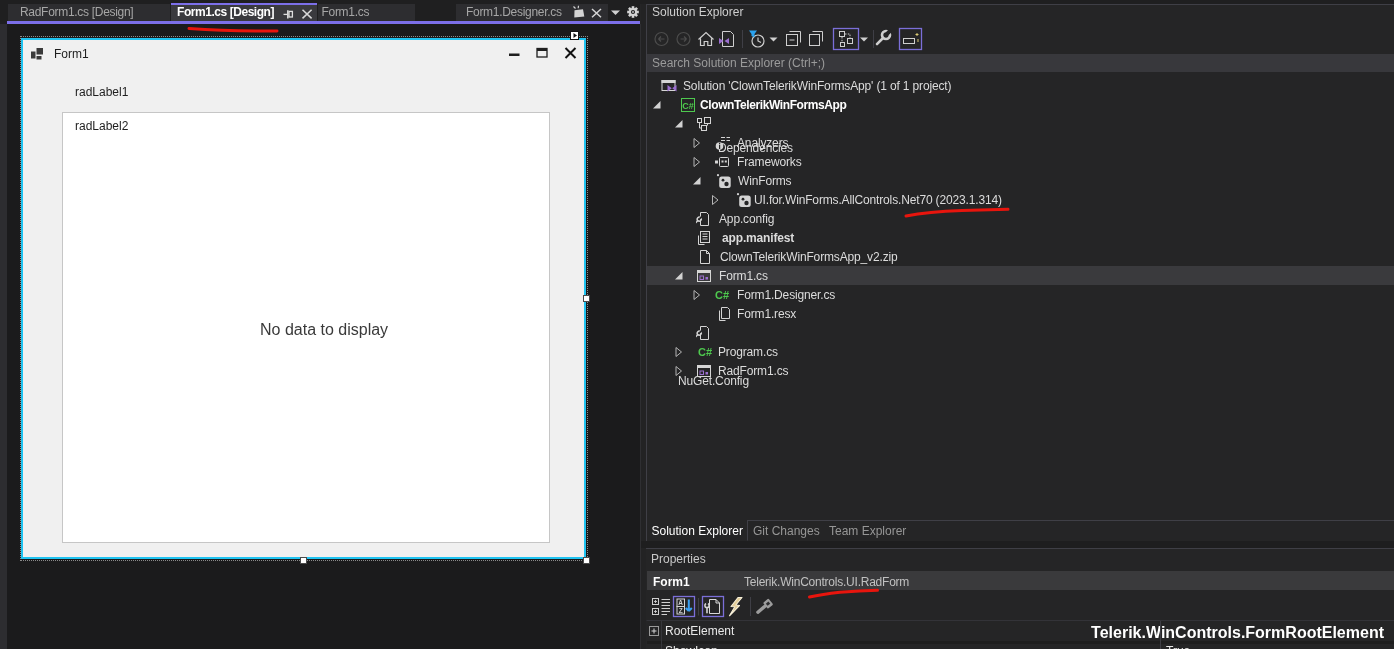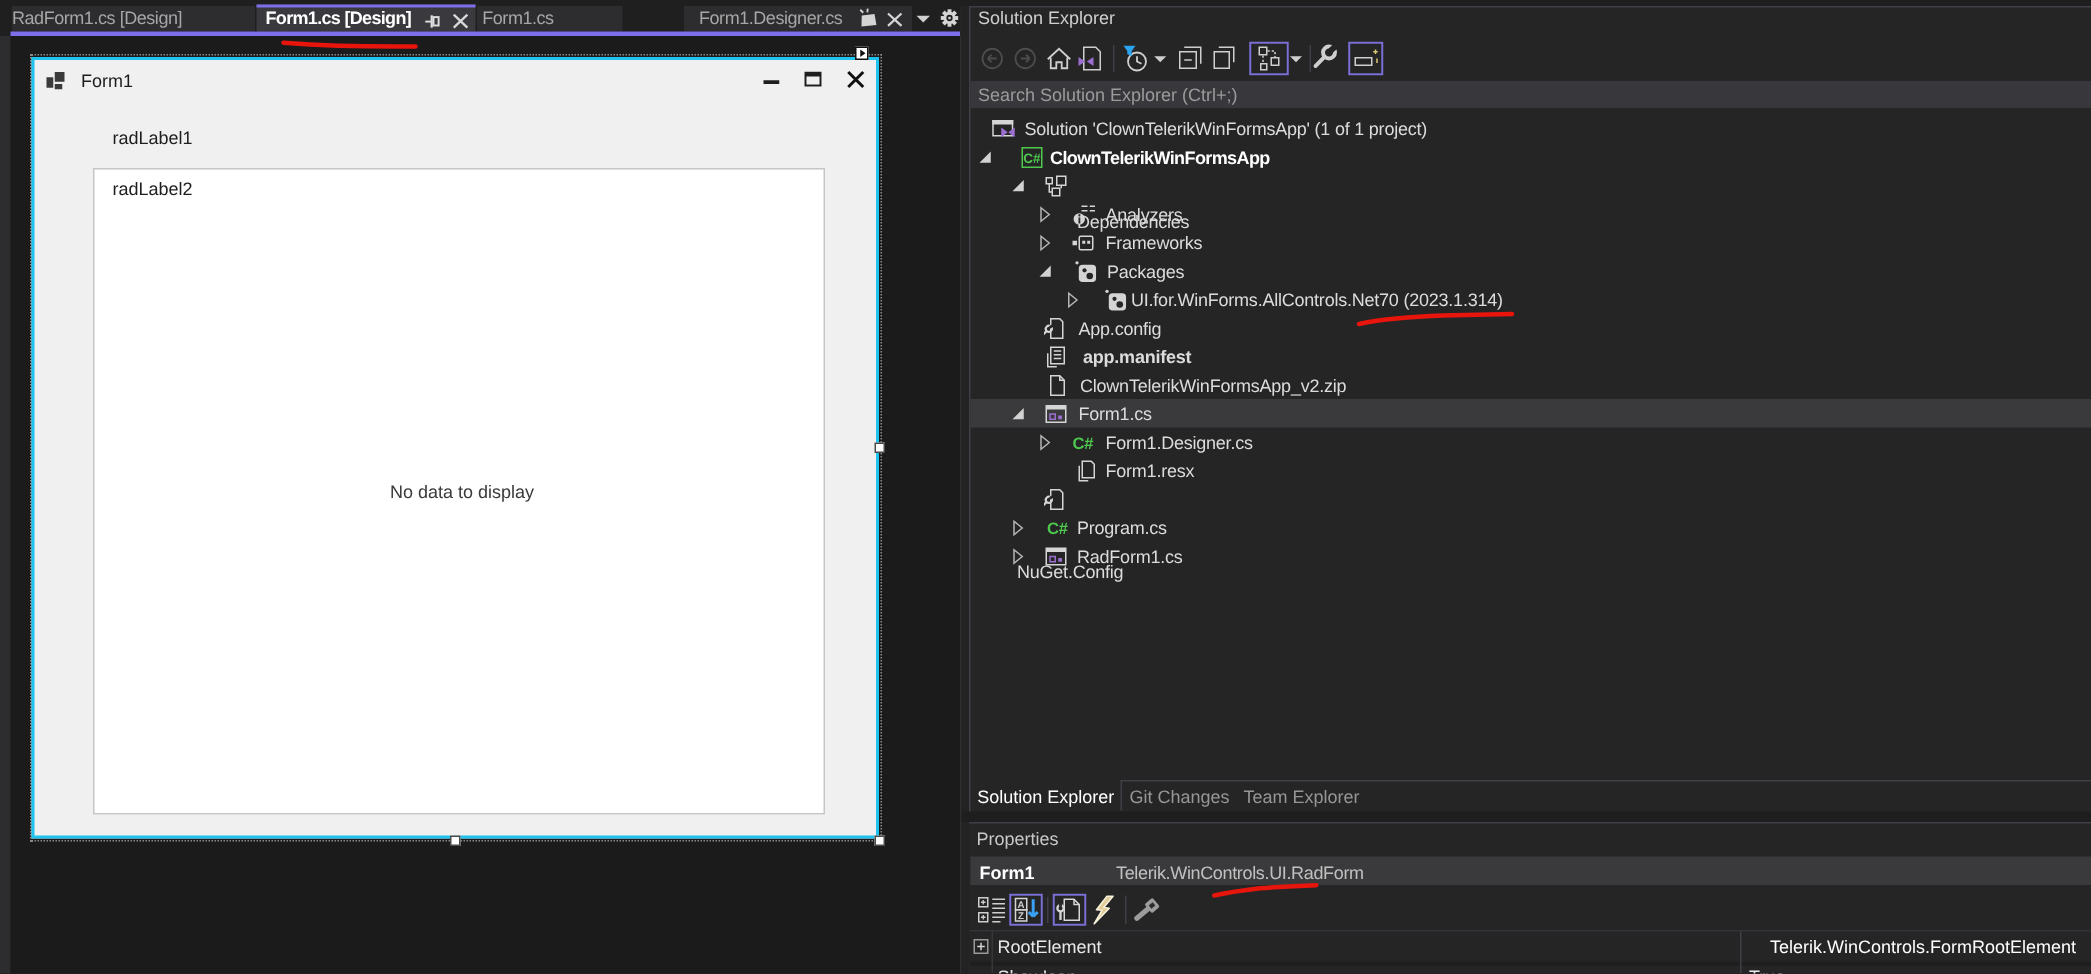--- a/index.html
+++ b/index.html
@@ -22,39 +22,39 @@
 #rpanel{left:640px;top:0;width:754px;height:649px;background:#252526;}
 .rtext{color:#cfcfcf;font-size:12px;}
 #searchrow{left:646.5px;top:53.5px;width:782px;height:18.5px;background:#38383c;color:#9b9b9b;font-size:12px;line-height:18px;}
 .tlabel{color:#dcdcdc;font-size:12px;line-height:19px;letter-spacing:-0.15px;}
 #props{left:645.5px;top:548px;width:748.5px;height:101px;background:#252526;border-top:1px solid #3f3f46;box-sizing:border-box;}
 </style>
 </head>
 <body>
 
 <div class="abs" id="tabwell"></div>
-<div class="abs tab" style="left:8px;width:162px;"><span style="margin-left:0;">RadForm1.cs [Design]</span></div>
+<div class="abs tab" style="left:8px;width:162px;"><span style="margin-left:12px;">RadForm1.cs [Design]</span></div>
 <div class="abs" id="tabactive"></div>
 <div class="abs txt" style="left:177px;top:4px;color:#ffffff;font-weight:bold;font-size:12px;line-height:17px;letter-spacing:-0.45px;">Form1.cs [Design]</div>
 <div class="abs" id="pinicon" style="left:283px;top:10px;"></div>
 <div class="abs" id="closex1" style="left:302px;top:9px;"></div>
 <div class="abs tab" style="left:318px;width:97px;"><span style="margin-left:3.5px;">Form1.cs</span></div>
 <div class="abs tab" style="left:456px;width:152px;"><span style="margin-left:10px;">Form1.Designer.cs</span></div>
 <div class="abs" id="purpleline"></div>
 
 <div class="abs" id="leftstrip"></div>
 <div class="abs" id="designer"></div>
 <div class="abs" id="selrect"></div>
 <div class="abs" id="form"></div>
 
 <div class="abs txt" style="left:54px;top:47px;font-size:12px;color:#1d1d1d;">Form1</div>
 <div class="abs txt" style="left:75px;top:85px;font-size:12px;color:#1e1e1e;">radLabel1</div>
 <div class="abs" id="gridpanel"></div>
 <div class="abs txt" style="left:75px;top:119px;font-size:12px;color:#1e1e1e;">radLabel2</div>
-<div class="abs txt" style="left:260px;top:321px;font-size:12px;color:#3a3a3a;">No data to display</div>
+<div class="abs txt" style="left:260px;top:321px;font-size:16px;color:#3a3a3a;">No data to display</div>
 
 <div class="abs handle" style="left:583px;top:295px;"></div>
 <div class="abs handle" style="left:300px;top:557px;"></div>
 <div class="abs handle" style="left:583px;top:557px;"></div>
 
 <div class="abs" style="left:570px;top:31px;width:9px;height:9px;background:#ffffff;border:1px solid #111;box-sizing:border-box;"></div>
 
 <div class="abs" id="rpanel"></div>
 <div class="abs" style="left:639.5px;top:24px;width:1px;height:625px;background:#2f2f32;"></div>
 <div class="abs" style="left:640.5px;top:0;width:5px;height:649px;background:#232324;"></div>
@@ -64,21 +64,21 @@
 <div class="abs txt rtext" style="left:652px;top:5px;">Solution Explorer</div>
 <div class="abs" id="setoolbar"></div>
 <div class="abs" id="searchrow"><span style="margin-left:5.5px;">Search Solution Explorer (Ctrl+;)</span></div>
 
 <div class="abs" style="left:646.5px;top:266px;width:747.5px;height:19px;background:#3a3a3d;"></div>
 <div class="abs txt tlabel" style="left:683px;top:76.5px;">Solution 'ClownTelerikWinFormsApp' (1 of 1 project)</div>
 <div class="abs txt tlabel" style="left:700px;top:95.5px;font-weight:bold;color:#ffffff;letter-spacing:-0.4px;">ClownTelerikWinFormsApp</div>
 <div class="abs txt tlabel" style="left:718px;top:114.5px;margin-top:24px;">Dependencies</div>
 <div class="abs txt tlabel" style="left:737px;top:133.5px;">Analyzers</div>
 <div class="abs txt tlabel" style="left:737px;top:152.5px;">Frameworks</div>
-<div class="abs txt tlabel" style="left:738px;top:171.5px;">Packages</div>
+<div class="abs txt tlabel" style="left:738px;top:171.5px;">WinForms</div>
 <div class="abs txt tlabel" style="left:754px;top:190.5px;">UI.for.WinForms.AllControls.Net70 (2023.1.314)</div>
 <div class="abs txt tlabel" style="left:719px;top:209.5px;">App.config</div>
 <div class="abs txt tlabel" style="left:722px;top:228.5px;font-weight:bold;">app.manifest</div>
 <div class="abs txt tlabel" style="left:720px;top:247.5px;">ClownTelerikWinFormsApp_v2.zip</div>
 <div class="abs txt tlabel" style="left:719px;top:266.5px;">Form1.cs</div>
 <div class="abs txt tlabel" style="left:737px;top:285.5px;">Form1.Designer.cs</div>
 <div class="abs txt tlabel" style="left:737px;top:304.5px;">Form1.resx</div>
 <div class="abs txt tlabel" style="left:678px;top:323.5px;margin-top:48px;">NuGet.Config</div>
 <div class="abs txt tlabel" style="left:718px;top:342.5px;">Program.cs</div>
 <div class="abs txt tlabel" style="left:718px;top:361.5px;">RadForm1.cs</div>
@@ -89,21 +89,21 @@
 
 <div class="abs" style="left:640.5px;top:540.5px;width:753.5px;height:7.5px;background:#1e1e1f;"></div>
 <div class="abs" id="props"></div>
 <div class="abs txt" style="left:651px;top:552px;font-size:12px;color:#c8c8c8;">Properties</div>
 <div class="abs" style="left:646.5px;top:570.5px;width:747.5px;height:19.5px;background:#3a3a3c;"></div>
 <div class="abs txt" style="left:653px;top:574.5px;font-size:12px;color:#ffffff;font-weight:bold;">Form1</div>
 <div class="abs txt" style="left:696px;top:574.5px;font-size:12px;color:#c0c0c0;letter-spacing:-0.23px;margin-left:48px;">Telerik.WinControls.UI.RadForm</div>
 <div class="abs" id="proptoolbar"></div>
 <div class="abs" style="left:646.5px;top:620px;width:747.5px;height:21px;background:#252526;"></div>
 <div class="abs txt" style="left:665px;top:624px;font-size:12px;color:#e8e8e8;">RootElement</div>
-<div class="abs txt" style="left:1384px;top:624px;font-size:12px;color:#ffffff;font-weight:normal;transform:translateX(-100%);">Telerik.WinControls.FormRootElement</div>
+<div class="abs txt" style="left:1384px;top:624px;font-size:16px;color:#ffffff;font-weight:bold;transform:translateX(-100%);">Telerik.WinControls.FormRootElement</div>
 <div class="abs" style="left:646.5px;top:641px;width:747.5px;height:3px;background:#1e1e1e;"></div>
 <div class="abs txt" style="left:665px;top:643.5px;font-size:12px;color:#e8e8e8;">ShowIcon</div>
 <div class="abs txt" style="left:1166px;top:643.5px;font-size:12px;color:#e8e8e8;">True</div>
 
 <svg class="abs" id="icons" width="1394" height="649" style="left:0;top:0;">
 <defs>
 
 <symbol id="exp" viewBox="0 0 16 16">
         <path d="M11.5,4 L11.5,11.5 L4,11.5 Z" fill="#d2d2d2"></path>
       </symbol>

